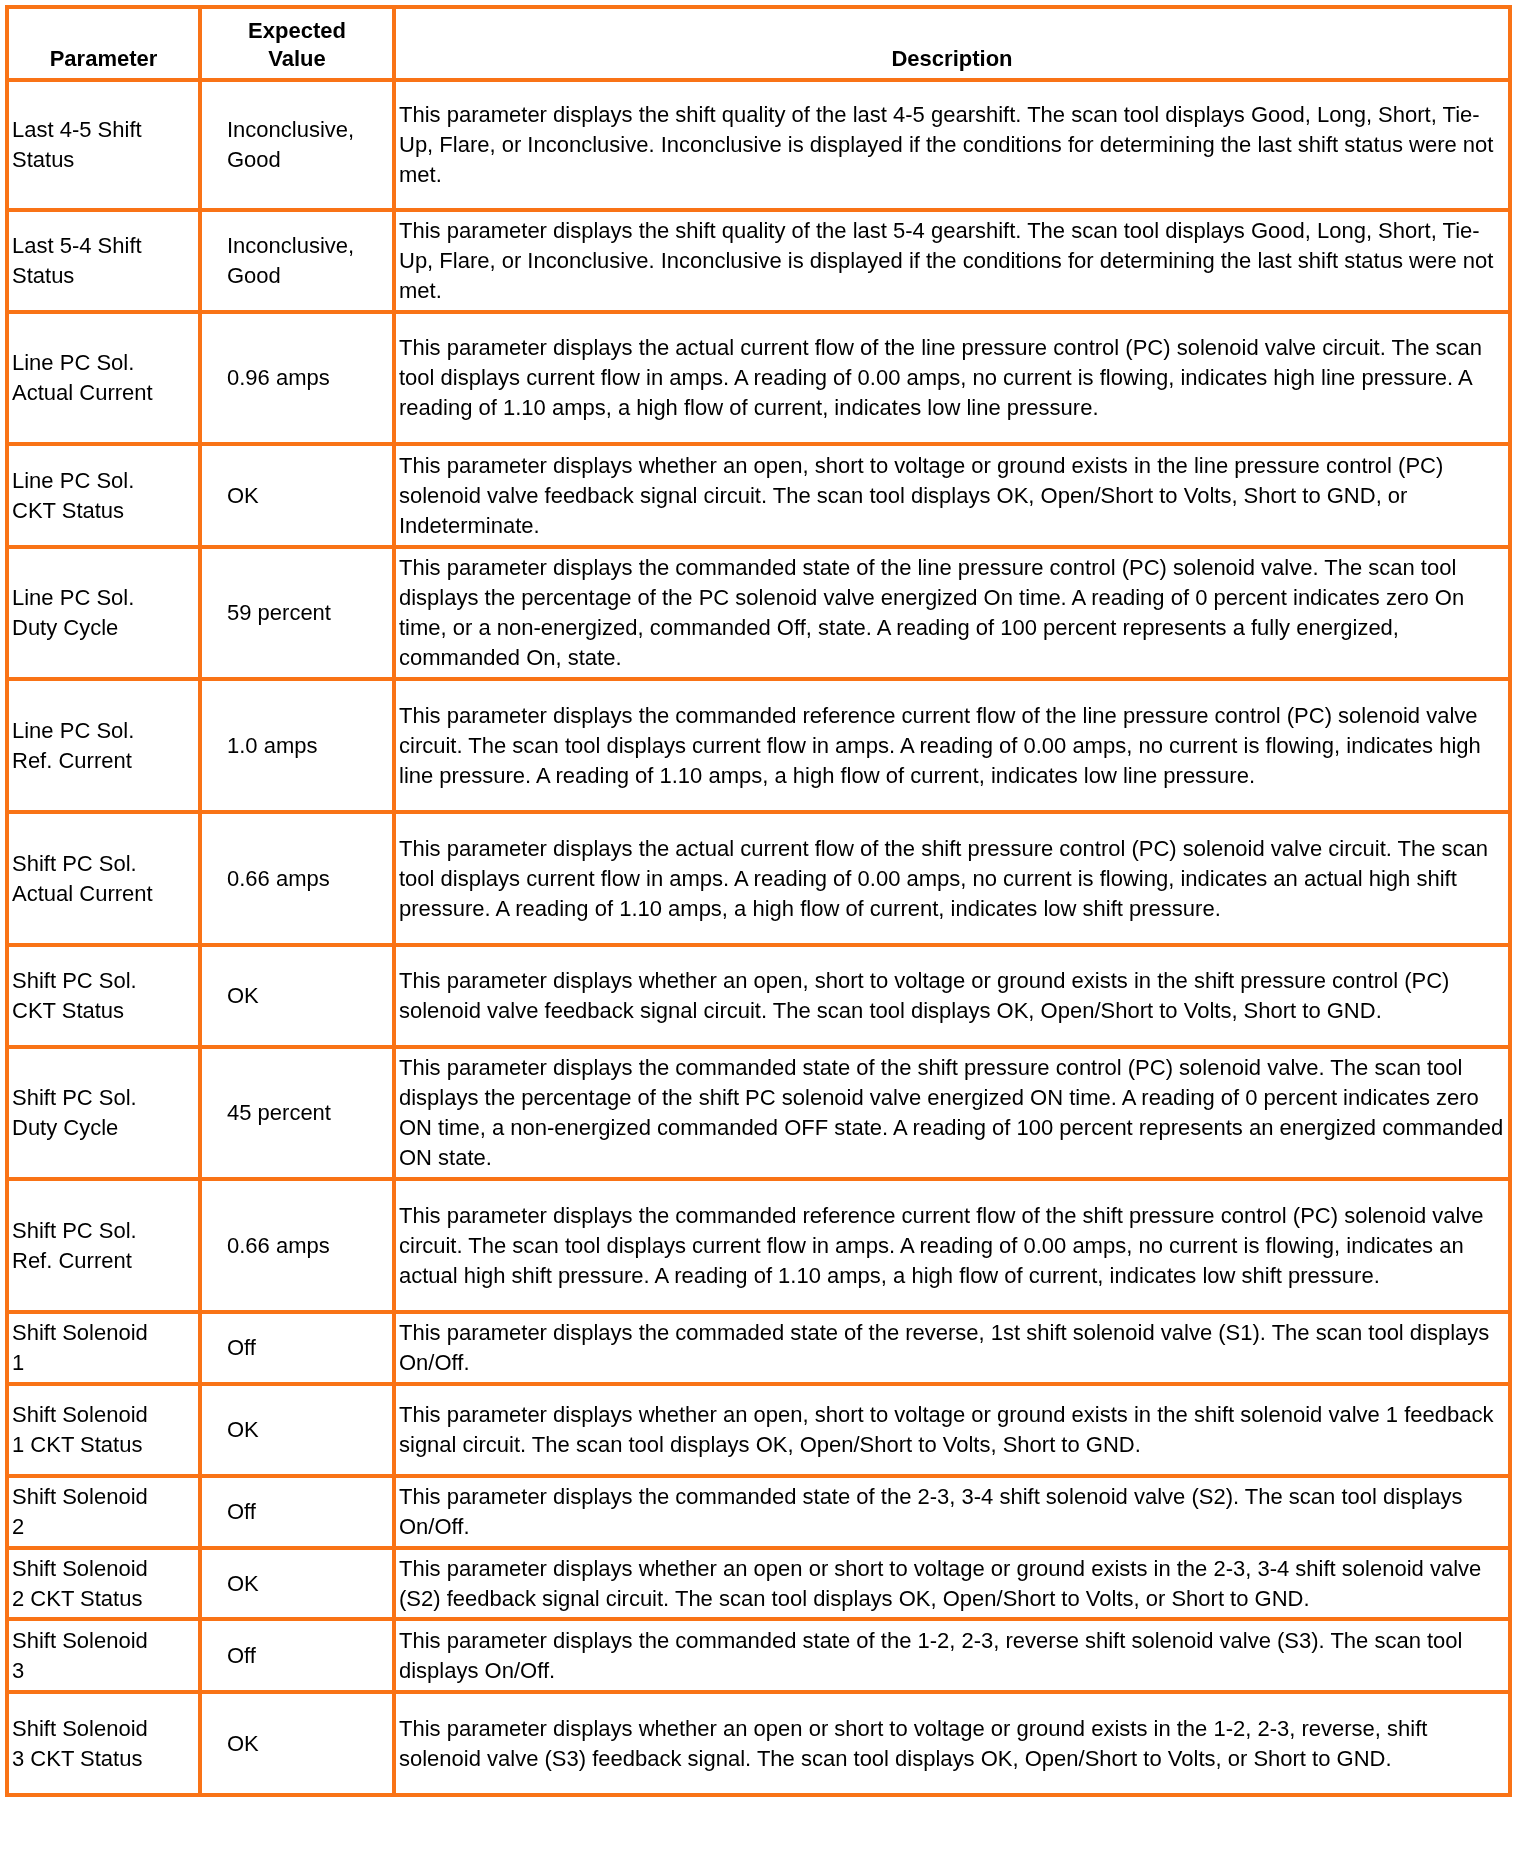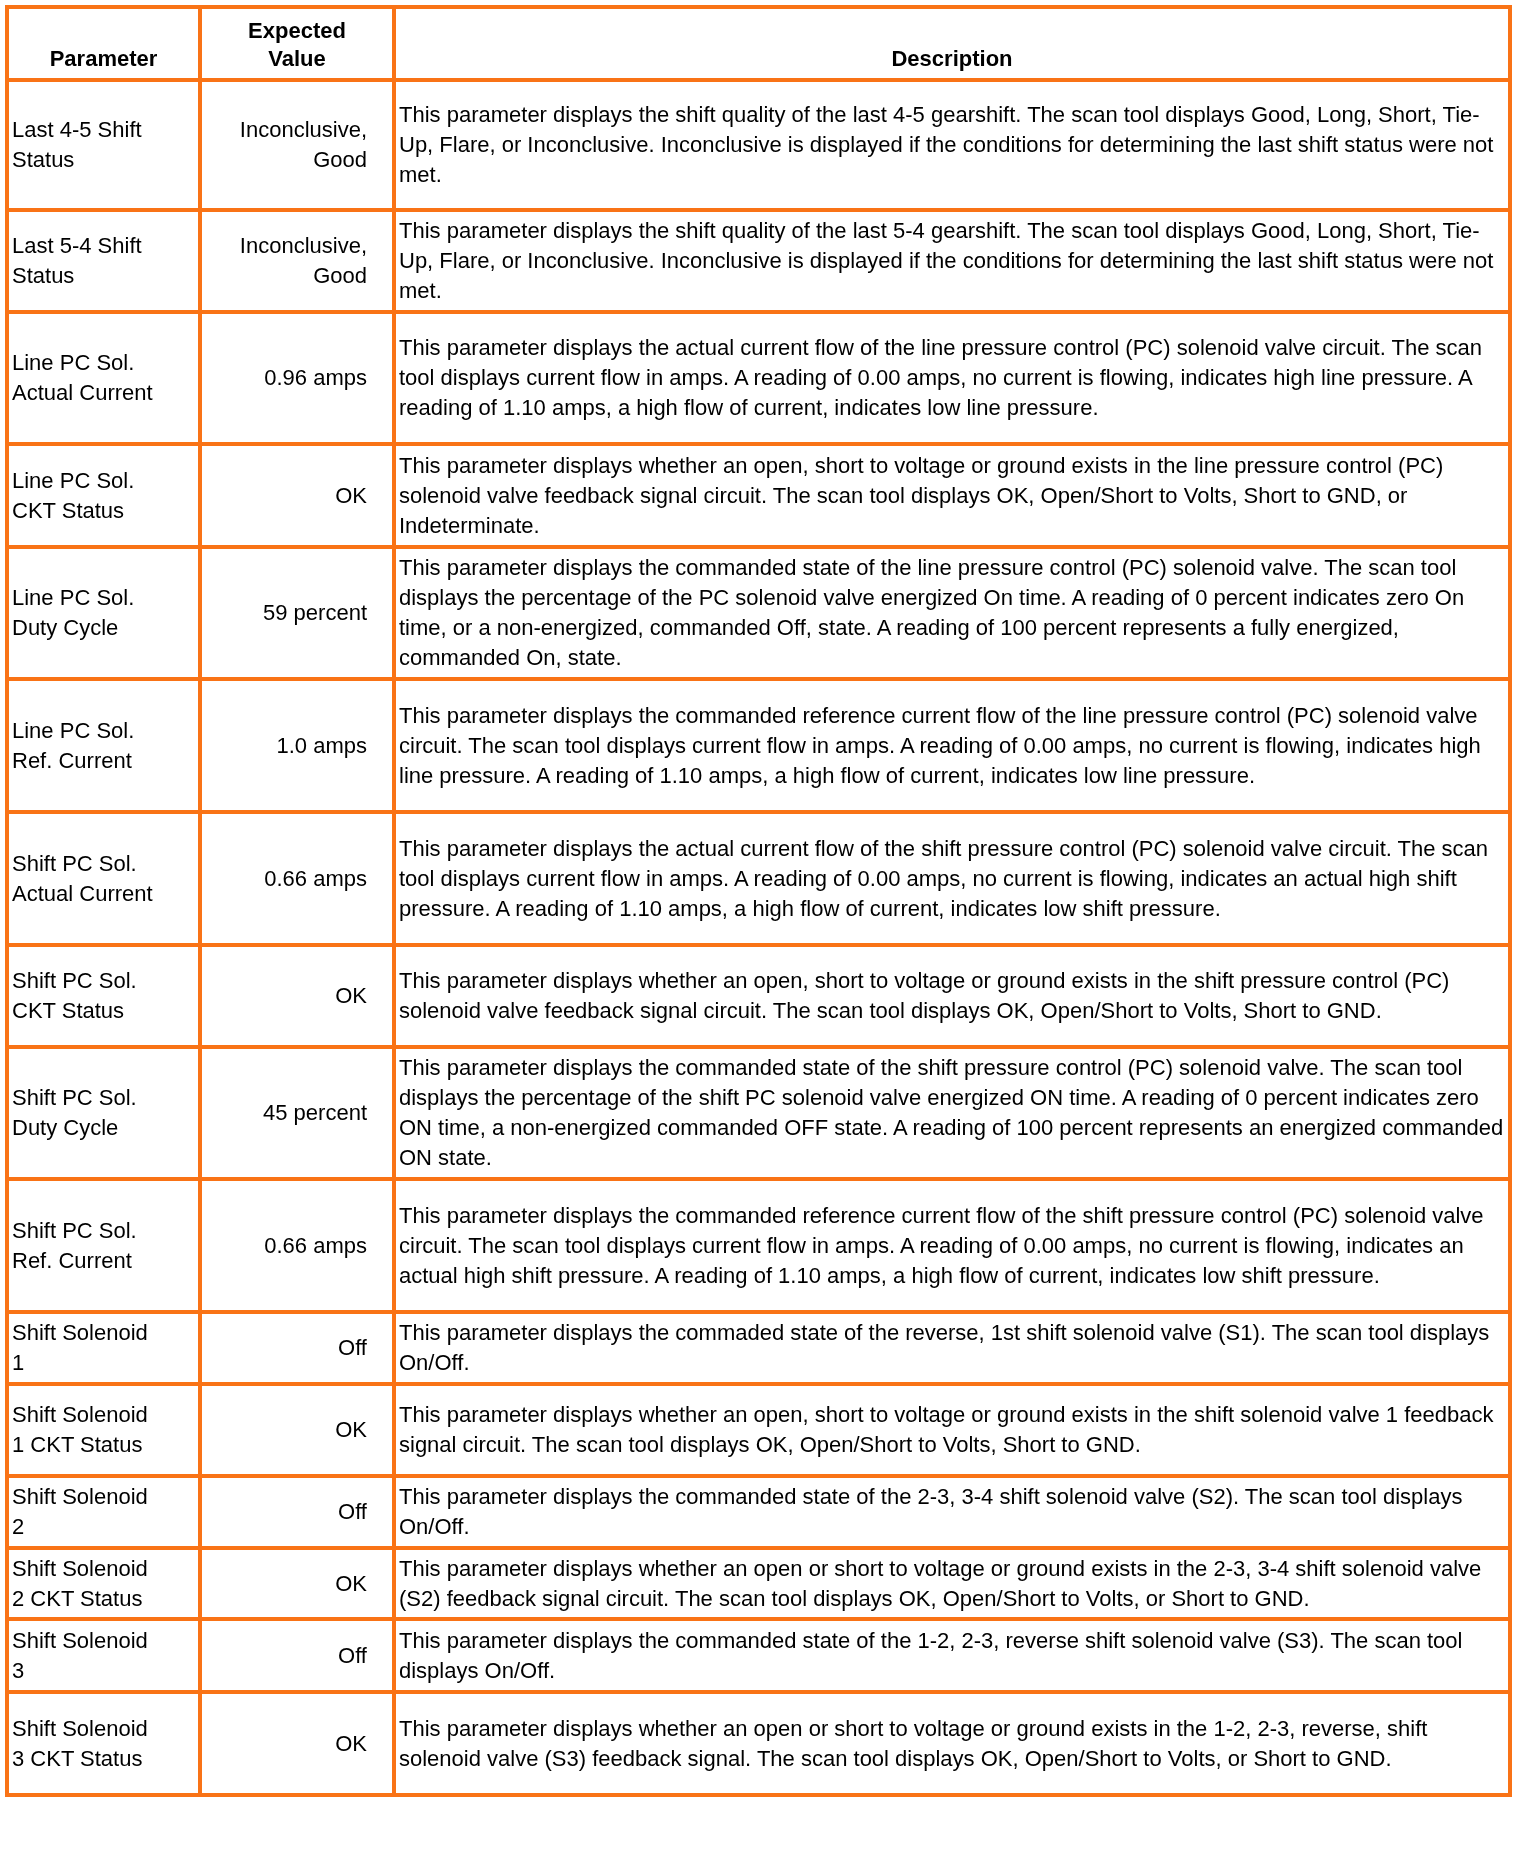--- a/index.html
+++ b/index.html
@@ -11,21 +11,21 @@
     border: 4px solid #000; table-layout: fixed;
   }
   table.params th, table.params td {
     border: 4px solid #f97316; vertical-align: middle;
     font-size: 22px; line-height: 30px; padding: 0 3px;
   }
   table.params th { font-weight: bold; text-align: center; vertical-align: bottom; padding-bottom: 5px; line-height: 28px; }
   col.c1 { width: 193px; }
   col.c2 { width: 194px; }
   td.param { text-align: left; padding-left: 3px; }
-  td.value { text-align: right; }
+  td.value { text-align: left; }
   td.desc { text-align: left; padding: 2px 4px 4px 4px; vertical-align: top; }
   tr.hdr { height: 73px; }
 </style>
 </head>
 <body>
 
 <table class="params">
   <colgroup>
       <col class="c1">
       <col class="c2">

